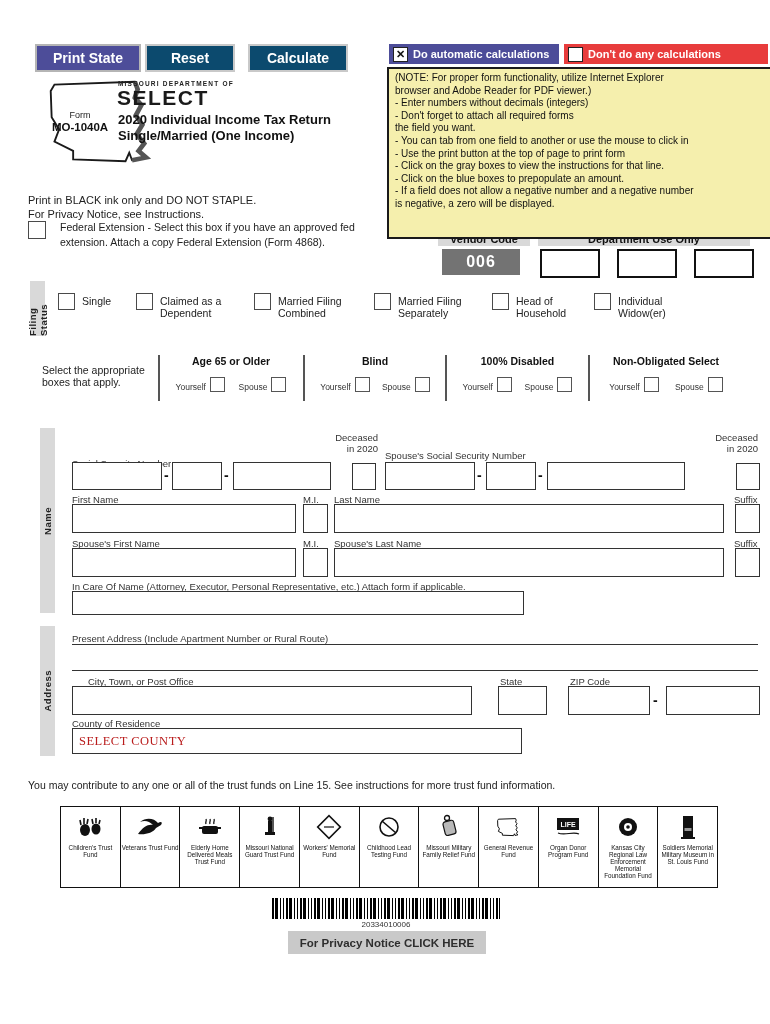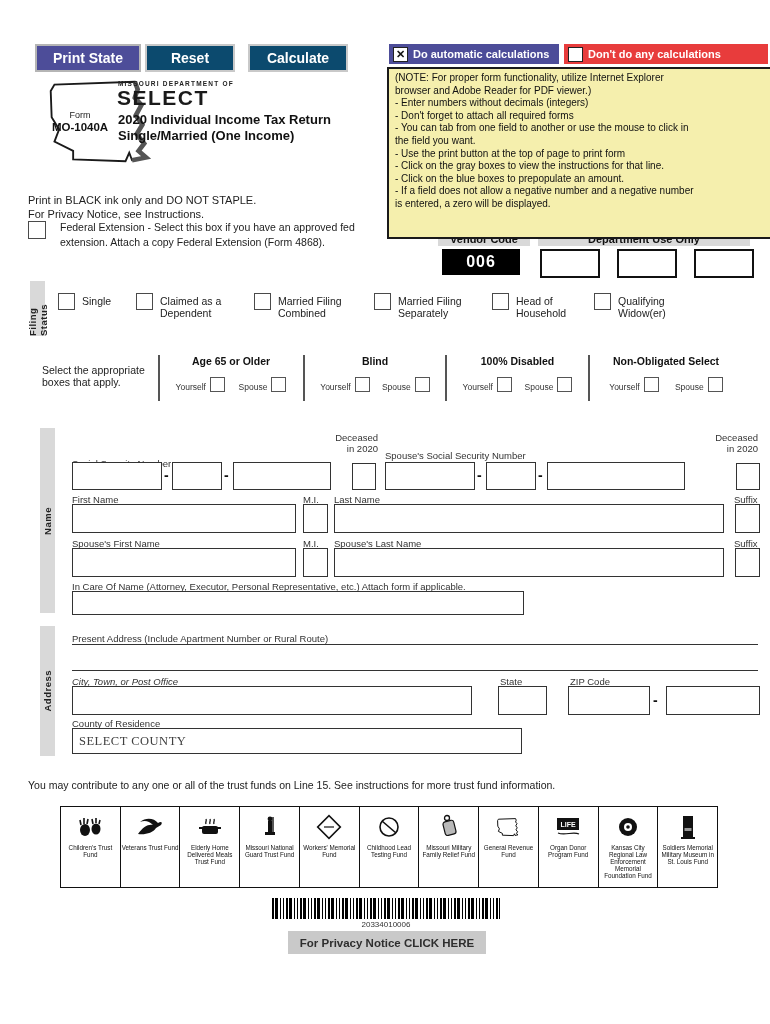--- a/index.html
+++ b/index.html
@@ -44,21 +44,21 @@
   .fund-icon{height:34px;display:flex;align-items:center;justify-content:center;}
   .fund-label{font-size:6.3px;line-height:7px;text-align:center;color:#111;padding:0 1px;}
   .barcode{position:absolute;left:272px;top:898px;width:228px;height:21px;
            background:repeating-linear-gradient(90deg,#000 0 2px,#fff 2px 3px,#000 3px 6px,#fff 6px 8px,#000 8px 9px,#fff 9px 11px,#000 11px 12px,#fff 12px 14px);}
   .privacy-btn{position:absolute;left:288px;top:931px;width:198px;height:23px;background:#c9c9c9;
                display:flex;align-items:center;justify-content:center;font-weight:bold;font-size:11.5px;color:#2e2e2e;cursor:pointer;}
   .mo-logo-title{position:absolute;left:118px;top:80px;font-size:6.5px;letter-spacing:1.2px;font-weight:bold;color:#222;}
   .mo-revenue{position:absolute;left:117px;top:86px;font-size:21px;font-weight:bold;letter-spacing:1.5px;color:#1a1a1a;}
   .mo-title1{position:absolute;left:118px;top:112px;font-size:13px;font-weight:bold;color:#111;}
   .mo-title2{position:absolute;left:118px;top:128px;font-size:13px;font-weight:bold;color:#111;}
-  .county-text{font-family:"Liberation Serif",serif;font-size:12.5px;color:#404040;padding:5px 0 0 6px;letter-spacing:.5px;}
+  .county-text{font-family:"Liberation Serif",serif;font-size:12.5px;color:#b91c1c;padding:5px 0 0 6px;letter-spacing:.5px;}
 </style>
 </head>
 <body>
 
 <div id="page">
 
   <div class="btn btn-blue" style="left:35px;top:44px;width:102px;height:24px;">Print State</div>
   <div class="btn btn-gray" style="left:145px;top:44px;width:86px;height:24px;">Reset</div>
   <div class="btn btn-gray" style="left:239px;top:44px;width:96px;height:24px;margin-left:9px;">Calculate</div>
 
@@ -69,27 +69,27 @@
   <div class="calcbar calc-red" style="left:564px;top:44px;width:196px;">
     <span class="calc-cb"></span>
     <span>Don't do any calculations</span>
   </div>
 
   <div class="notebox">
     <div>(NOTE: For proper form functionality, utilize Internet Explorer</div>
     <div>browser and Adobe Reader for PDF viewer.)</div>
     <div>- Enter numbers without decimals (integers)</div>
     <div>- Don't forget to attach all required forms</div>
+    <div>  the field you want.</div>
     <div>- You can tab from one field to another or use the mouse to click in</div>
-    <div>  the field you want.</div>
     <div>- Use the print button at the top of page to print form</div>
     <div>- Click on the gray boxes to view the instructions for that line.</div>
     <div>- Click on the blue boxes to prepopulate an amount.</div>
     <div>- If a field does not allow a negative number and a negative number</div>
-    <div>  is entered, a zero will be displayed.</div>
+    <div>  is negative, a zero will be displayed.</div>
   </div>
 
   <svg class="abs" style="left:28px;top:78px;" width="152" height="86" viewBox="0 0 130 92">
     <path d="M8 14 L12 7 L98 4 L101 12 L98 21 L105 29 L99 40 L106 50 L100 60 L108 70 L102 78 L110 85 L95 88 L92 80 L88 89 L32 87 L32 78 L12 68 L17 55 L9 42 Z" fill="#fff" stroke="#1a1a1a" stroke-width="2"></path>
     <path d="M98 4 L101 12 L98 21 L105 29 L99 40 L106 50 L100 60 L108 70 L102 78 L110 85 L95 88" fill="none" stroke="#555" stroke-width="5"></path>
   </svg>
   <div class="abs" style="left:50px;top:110px;font-size:9px;color:#222;text-align:center;width:60px;">Form</div>
   <div class="abs" style="left:42px;top:121px;font-size:11.5px;font-weight:bold;color:#111;text-align:center;width:76px;">MO-1040A</div>
   <div class="mo-logo-title">MISSOURI DEPARTMENT OF</div>
   <div class="mo-revenue">SELECT</div>
@@ -97,21 +97,21 @@
   <div class="mo-title2">Single/Married (One Income)</div>
 
   <div class="abs" style="left:28px;top:194px;font-size:11px;color:#222;">Print in BLACK ink only and DO NOT STAPLE.</div>
   <div class="abs" style="left:28px;top:208px;font-size:11px;color:#222;">For Privacy Notice, see Instructions.</div>
 
   <span class="cb" style="left:28px;top:221px;width:16px;height:16px;"></span>
   <div class="abs" style="left:60px;top:221px;font-size:10.5px;color:#222;z-index:1;">Federal Extension - Select this box if you have an approved fed</div>
   <div class="abs" style="left:60px;top:236px;font-size:10.5px;color:#222;">extension. Attach a copy Federal Extension (Form 4868).</div>
 
   <div class="grayhead" style="left:438px;top:231px;width:92px;">Vendor Code</div>
-  <div class="abs" style="left:442px;top:249px;width:78px;height:26px;background:#000000;color:#fff;
+  <div class="abs" style="left:442px;top:249px;width:78px;height:26px;background:#737373;color:#fff;
        display:flex;align-items:center;justify-content:center;font-weight:bold;font-size:16px;letter-spacing:1px;">006</div>
   <div class="grayhead" style="left:538px;top:231px;width:212px;">Department Use Only</div>
   <div class="deptbox" style="left:540px;"></div>
   <div class="deptbox" style="left:617px;"></div>
   <div class="deptbox" style="left:694px;"></div>
 
   <div class="vbar" style="left:30px;top:281px;height:55px;">
     <span>Filing Status</span>
   </div>
   <span class="cb" style="left:58px;top:293px;"></span>
@@ -122,21 +122,21 @@
   <span class="cb" style="left:254px;top:293px;"></span>
   <div class="lbl2 pre" style="left:278px;top:295px;">Married Filing
 Combined</div>
   <span class="cb" style="left:374px;top:293px;"></span>
   <div class="lbl2 pre" style="left:398px;top:295px;">Married Filing
 Separately</div>
   <span class="cb" style="left:492px;top:293px;"></span>
   <div class="lbl2 pre" style="left:516px;top:295px;">Head of
 Household</div>
   <span class="cb" style="left:594px;top:293px;"></span>
-  <div class="lbl2 pre" style="left:618px;top:295px;">Qualifying
+  <div class="lbl2 pre" style="left:618px;top:295px;">Individual
 Widow(er)</div>
 
   <div class="lbl2 pre" style="left:42px;top:364px;">Select the appropriate
 boxes that apply.</div>
   <div class="vdiv" style="left:158px;"></div>
   <div class="vdiv" style="left:303px;"></div>
   <div class="vdiv" style="left:445px;"></div>
   <div class="vdiv" style="left:588px;"></div>
 
   <div class="grp" style="left:162px;width:138px;">
@@ -234,21 +234,21 @@
   <div class="inp" style="left:735px;top:548px;width:23px;height:27px;"></div>
 
   <div class="lbl" style="left:72px;top:581px;">In Care Of Name (Attorney, Executor, Personal Representative, etc.) Attach form if applicable.</div>
   <div class="inp" style="left:72px;top:591px;width:450px;height:22px;"></div>
 
   <div class="vbar" style="left:40px;top:626px;height:130px;">
     <span>Address</span>
   </div>
   <div class="lbl" style="left:72px;top:633px;">Present Address (Include Apartment Number or Rural Route)</div>
   <div class="inp" style="left:72px;top:644px;width:686px;height:25px;border-left:none;border-right:none;"></div>
-  <div class="lbl" style="left:72px;top:676px;font-style:italic;">City, Town, or Post Office</div>
+  <div class="lbl" style="left:88px;top:676px;">City, Town, or Post Office</div>
   <div class="lbl" style="left:500px;top:676px;">State</div>
   <div class="lbl" style="left:570px;top:676px;">ZIP Code</div>
   <div class="inp" style="left:72px;top:686px;width:398px;height:27px;"></div>
   <div class="inp" style="left:498px;top:686px;width:47px;height:27px;"></div>
   <div class="inp" style="left:568px;top:686px;width:80px;height:27px;"></div>
   <div class="dash" style="left:653px;top:692px;">-</div>
   <div class="inp" style="left:666px;top:686px;width:92px;height:27px;"></div>
   <div class="lbl" style="left:72px;top:718px;">County of Residence</div>
   <div class="inp county-text" style="left:72px;top:728px;width:450px;height:26px;box-sizing:border-box;">SELECT COUNTY</div>
 

